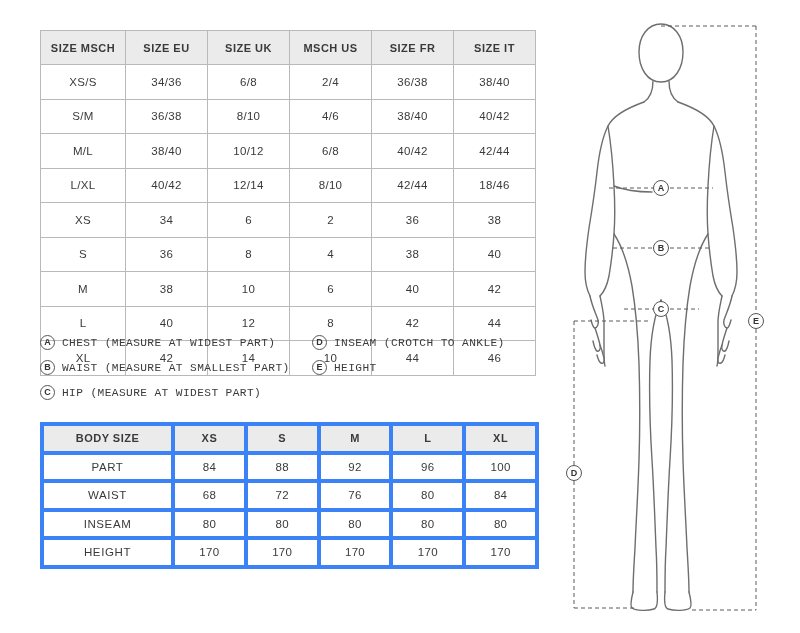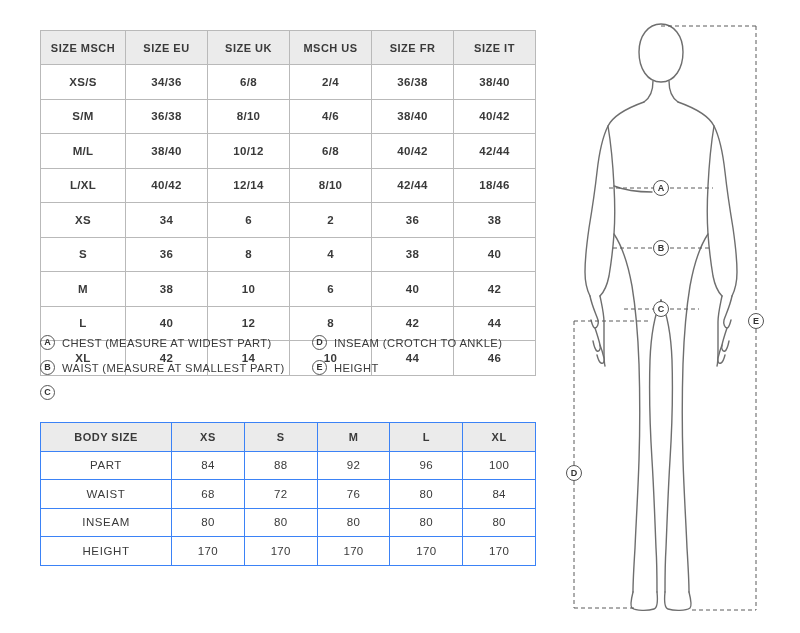--- a/index.html
+++ b/index.html
@@ -37,33 +37,33 @@
     letter-spacing: 0.3px;
     color: #3a3a3a;
   }
   .sz-table thead th {
     background: #ebebeb;
     font-weight: bold;
     font-size: 11px;
     letter-spacing: 0.5px;
     height: 34px;
   }
-  .sz-table tbody td { font-weight: bold; }
+  .sz-table tbody td { font-weight: normal; }
   .sz-table col.c0 { width: 85px; }
   .sz-table col.c1, .sz-table col.c2, .sz-table col.c3,
   .sz-table col.c4, .sz-table col.c5 { width: 82px; }
 
   .body-table {
     position: absolute;
     left: 40px;
     top: 422px;
     width: 495px;
   }
   .body-table th, .body-table td {
-    border: 1px solid #3b82f6;
+    border: 4px solid #3b82f6;
     height: 28.5px;
     text-align: center;
     vertical-align: middle;
     font-size: 11.5px;
     letter-spacing: 0.3px;
     color: #3a3a3a;
   }
   .body-table thead th {
     background: #ebebeb;
     font-weight: bold;
@@ -101,20 +101,21 @@
     font-weight: bold;
     color: #333;
     flex: 0 0 auto;
     margin-right: 7px;
     line-height: 1;
   }
   .legend-text {
     font-size: 11.2px;
     letter-spacing: 0.4px;
     color: #3a3a3a;
+    font-family: Liberation Mono, monospace;
   }
 
   
   .figure {
     position: absolute;
     left: 552px;
     top: 14px;
     width: 236px;
     height: 610px;
   }
@@ -245,20 +246,21 @@
       <div class="legend-row">
         <span class="badge">A</span>
         <span class="legend-text">CHEST (MEASURE AT WIDEST PART)</span>
       </div>
       <div class="legend-row">
         <span class="badge">B</span>
         <span class="legend-text">WAIST (MEASURE AT SMALLEST PART)</span>
       </div>
       <div class="legend-row">
         <span class="badge">C</span>
+        <span class="legend-text">HIP (MEASURE AT WIDEST PART)</span>
       </div>
     </div>
     <div class="legend-col-right">
       <div class="legend-row">
         <span class="badge">D</span>
         <span class="legend-text">INSEAM (CROTCH TO ANKLE)</span>
       </div>
       <div class="legend-row">
         <span class="badge">E</span>
         <span class="legend-text">HEIGHT</span>

